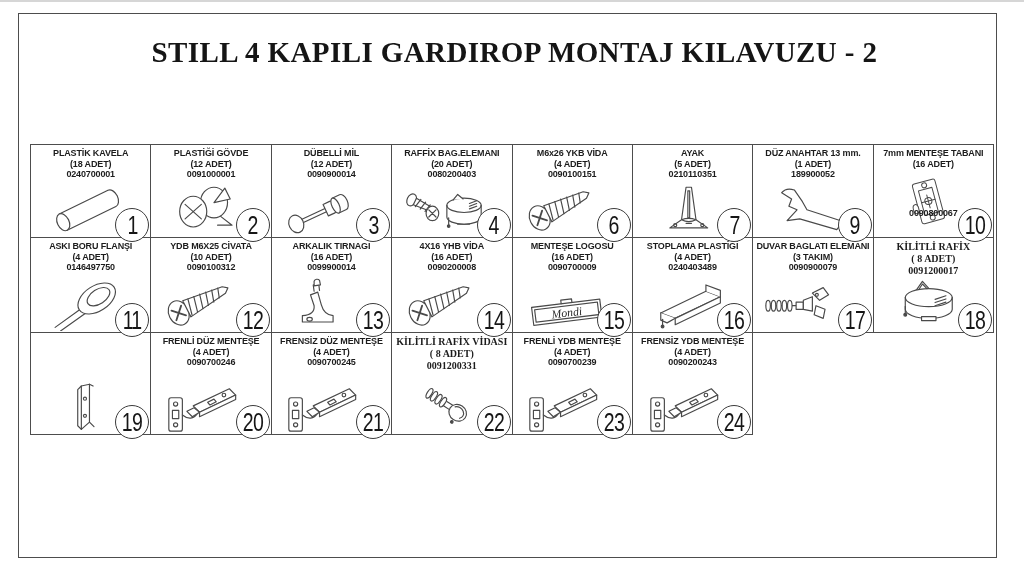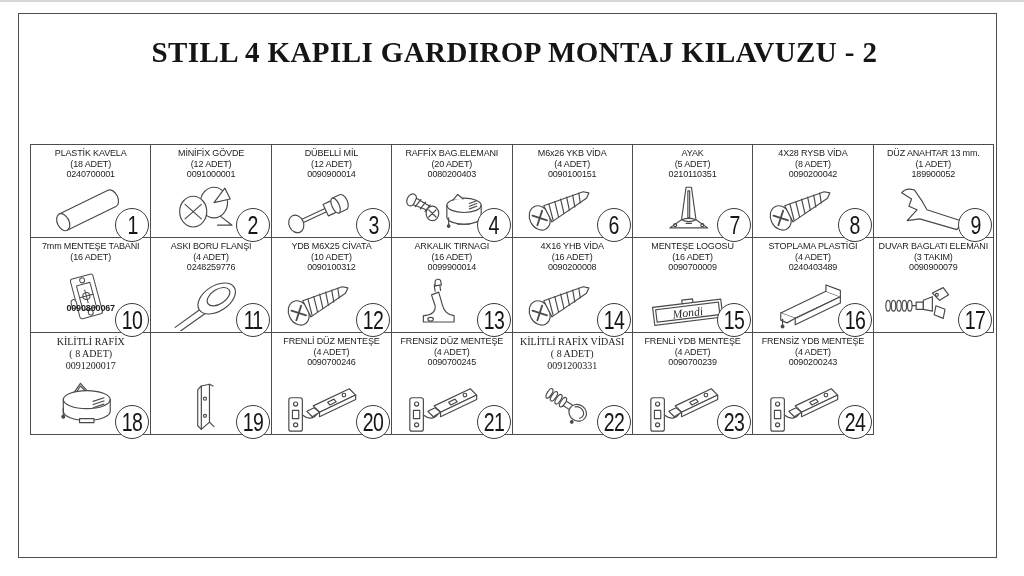--- a/index.html
+++ b/index.html
@@ -24,21 +24,21 @@
     grid-template-rows:93px 95px 102px;
     border-top:1.4px solid #4d4d4d;border-left:1.4px solid #4d4d4d;
     background:#fff;
   }
   .cell{
     position:relative;box-sizing:border-box;
     border-right:1.4px solid #4d4d4d;border-bottom:1.4px solid #4d4d4d;
   }
   .txt{
     padding-top:3px;text-align:center;
-    font-size:9px;font-weight:400;line-height:1.18;letter-spacing:-.15px;
+    font-size:9px;font-weight:700;line-height:1.18;letter-spacing:-.15px;
     color:#1c1c1c;
   }
   .code-top{margin-top:0;}
   .cell.serif .txt{font-family:"Liberation Serif",serif;font-size:10px;letter-spacing:0;}
   .cell.code-large .code-top{font-size:12.5px;margin-top:3px;letter-spacing:0;}
   .art{
     position:absolute;left:50%;bottom:1px;transform:translateX(-54%);
     width:106px;height:56px;pointer-events:none;
   }
   .cell.code-bottom .art{bottom:12px;height:48px;}
@@ -76,21 +76,21 @@
             </g>
           </g>
         </svg></div>
 
     <div class="numcircle">
         <span>1</span>
       </div>
   </div>
     <div class="cell">
     <div class="txt">
-      <div class="name">MİNİFİX GÖVDE</div>
+      <div class="name">PLASTİĞİ GÖVDE</div>
       <div class="qty">(12 ADET)</div>
       <div class="code code-top">0091000001</div>
     </div>
     <div class="art"><svg viewBox="0 0 110 62" width="106" height="100%" preserveAspectRatio="xMidYMid meet">
           <g stroke="#4a4a4a" fill="#ffffff" stroke-width="1.3" stroke-linejoin="round" stroke-linecap="round">
             <ellipse cx="63" cy="25" rx="15" ry="17"></ellipse>
             <path d="M63 25 L75 9 L81 21 Z"></path>
             <path d="M70 40 l13 10 h-16"></path>
             <ellipse cx="40" cy="35" rx="15" ry="17"></ellipse>
             <path d="M31 27 l18 16 M49 27 l-18 16" fill="none"></path>
@@ -185,39 +185,20 @@
             <path d="M52 48 h6" fill="none"></path>
           </g>
         </svg></div>
 
     <div class="numcircle">
         <span>7</span>
       </div>
   </div>
     <div class="cell">
     <div class="txt">
-      <div class="name">4X28 RYSB VİDA</div>
-      <div class="qty">(8 ADET)</div>
-      <div class="code code-top">0090200042</div>
-    </div>
-    <div class="art"><svg viewBox="0 0 110 62" width="106" height="100%" preserveAspectRatio="xMidYMid meet">
-          <g stroke="#4a4a4a" fill="#ffffff" stroke-width="1.3" stroke-linejoin="round" stroke-linecap="round" transform="translate(24 42) rotate(-27)">
-            <ellipse cx="0" cy="0" rx="11" ry="14"></ellipse>
-            <path d="M-6 -6 L6 6 M6 -6 L-6 6" fill="none" stroke-width="2"></path>
-            <path d="M10 -10 L56 -4 L61 0 L56 4 L10 10 Z"></path>
-            <path d="M16 -9 l-4 18 M23 -8.5 l-4 17 M30 -8 l-4 16 M37 -7 l-4 14.5 M44 -6 l-4 13 M51 -5 l-3.5 10.5" fill="none"></path>
-          </g>
-        </svg></div>
-
-    <div class="numcircle">
-        <span>8</span>
-      </div>
-  </div>
-    <div class="cell">
-    <div class="txt">
       <div class="name">DÜZ ANAHTAR 13 mm.</div>
       <div class="qty">(1 ADET)</div>
       <div class="code code-top">189900052</div>
     </div>
     <div class="art"><svg viewBox="0 0 110 62" width="106" height="100%" preserveAspectRatio="xMidYMid meet">
           <g stroke="#4a4a4a" fill="#ffffff" stroke-width="1.3" stroke-linejoin="round" stroke-linecap="round">
             <path d="M25 14 L36 21 L33 29 L42 33 L31 45 L45 43 L86 55 L93 46 L53 33 L48 24 L39 11 Q30 8 25 14 Z"></path>
           </g>
         </svg></div>
 
@@ -244,21 +225,21 @@
         </svg></div>
     <div class="code-bot">0090800067</div>
     <div class="numcircle">
         <span>10</span>
       </div>
   </div>
     <div class="cell">
     <div class="txt">
       <div class="name">ASKI BORU FLANŞI</div>
       <div class="qty">(4 ADET)</div>
-      <div class="code code-top">0248259776</div>
+      <div class="code code-top">0146497750</div>
     </div>
     <div class="art"><svg viewBox="0 0 110 62" width="106" height="100%" preserveAspectRatio="xMidYMid meet">
           <g stroke="#4a4a4a" fill="#ffffff" stroke-width="1.3" stroke-linejoin="round" stroke-linecap="round">
             <path d="M20 58 L49 37 M26 62 L54 42" fill="none"></path>
             <ellipse cx="66" cy="26" rx="23" ry="14" transform="rotate(-33 66 26)"></ellipse>
             <ellipse cx="68" cy="24" rx="14" ry="8" transform="rotate(-33 68 24)"></ellipse>
           </g>
         </svg></div>
 
     <div class="numcircle">

